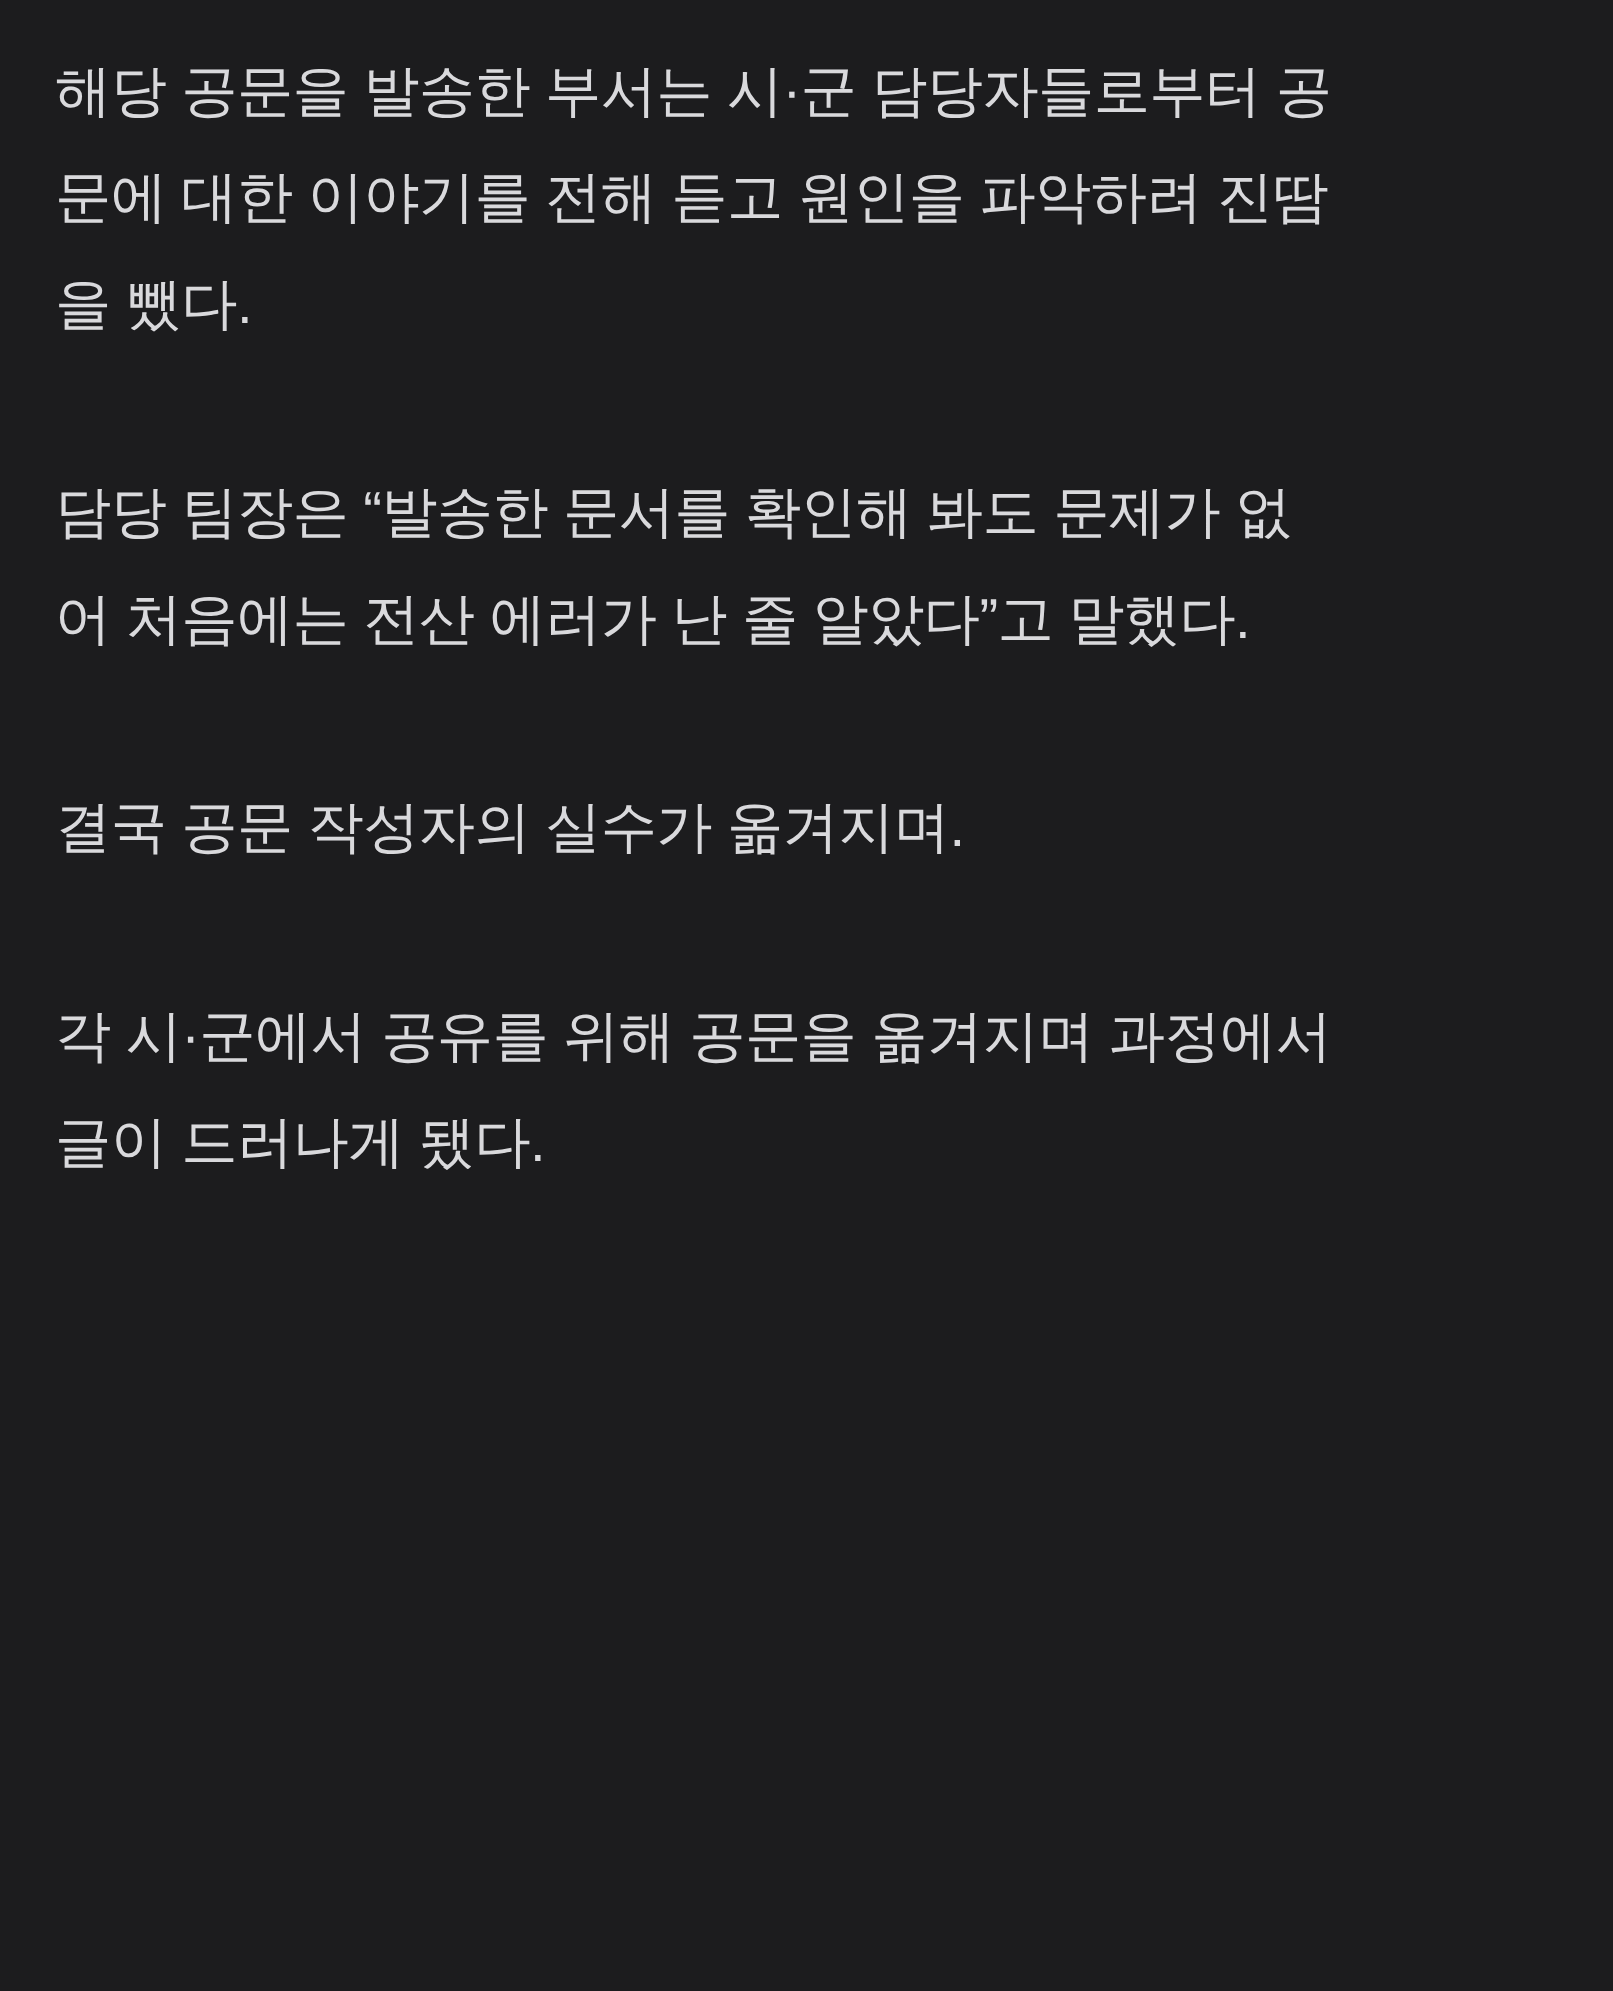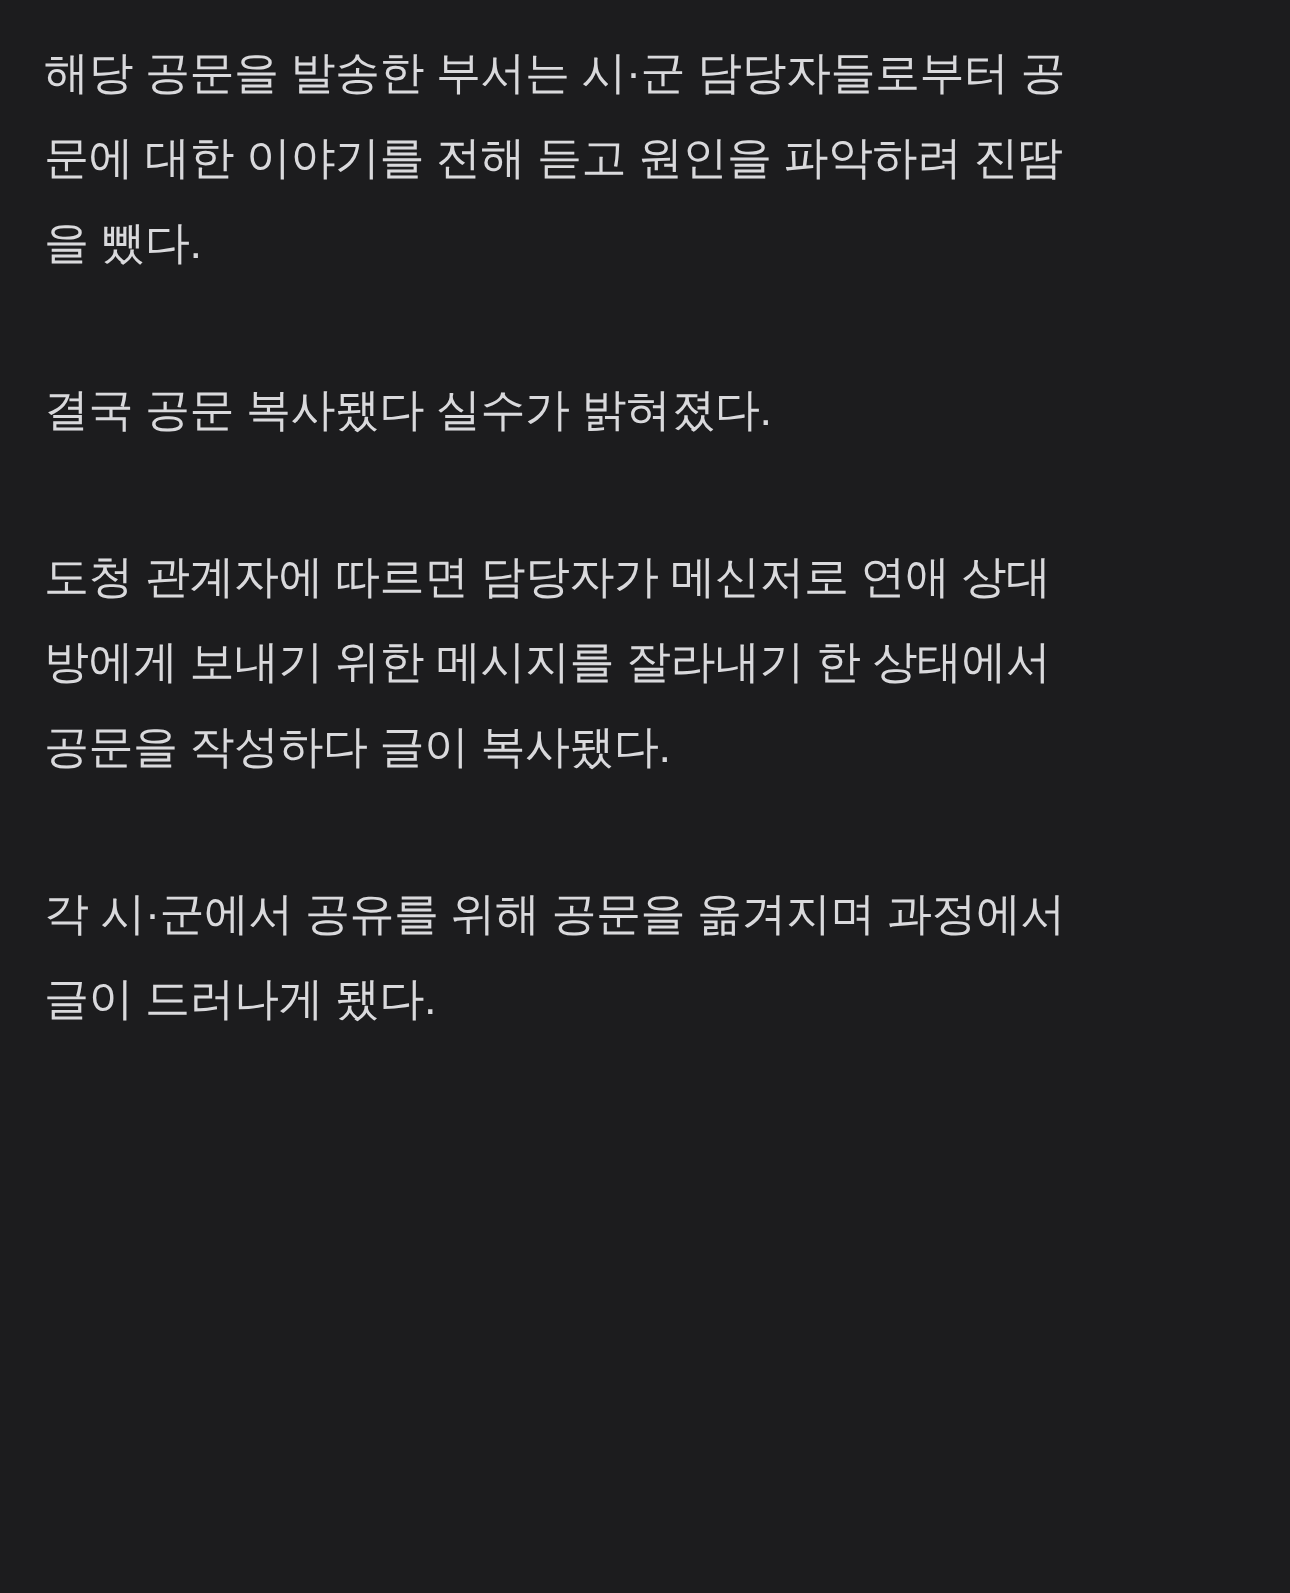--- a/index.html
+++ b/index.html
@@ -30,16 +30,16 @@
   }
   .article p:last-child {
     margin-bottom: 0;
   }
 </style>
 </head>
 <body>
 
 <main class="article">
   <p>해당 공문을 발송한 부서는 시·군 담당자들로부터 공문에 대한 이야기를 전해 듣고 원인을 파악하려 진땀을 뺐다.</p>
-  <p>결국 공문 복사됐다 실수가 밝혀졌다.</p>
-  <p>도청 관계자에 따르면 담당자가 메신저로 연애 상대방에게 보내기 위한 메시지를 잘라내기 한 상태에서 공문을 작성하다 글이 복사됐다.</p>
+  <p>담당 팀장은 “발송한 문서를 확인해 봐도 문제가 없어 처음에는 전산 에러가 난 줄 알았다”고 말했다.</p>
+  <p>결국 공문 작성자의 실수가 옮겨지며.</p>
   <p>각 시·군에서 공유를 위해 공문을 옮겨지며 과정에서 글이 드러나게 됐다.</p>
 </main>
 
 </body></html>

